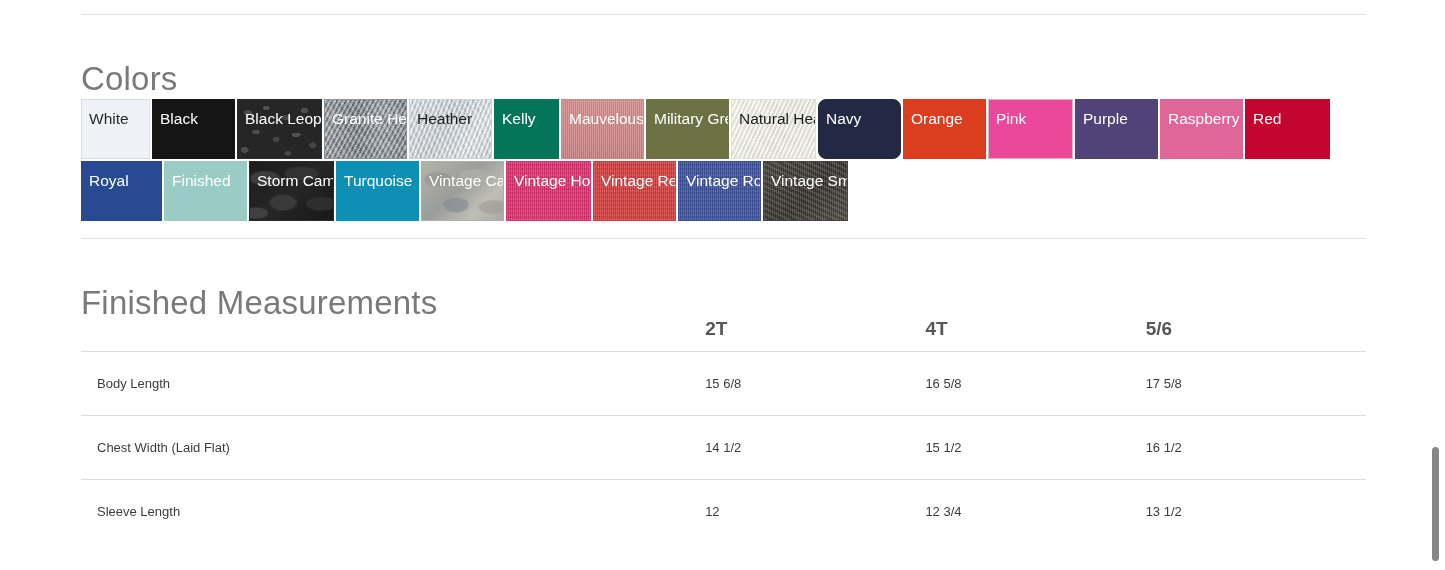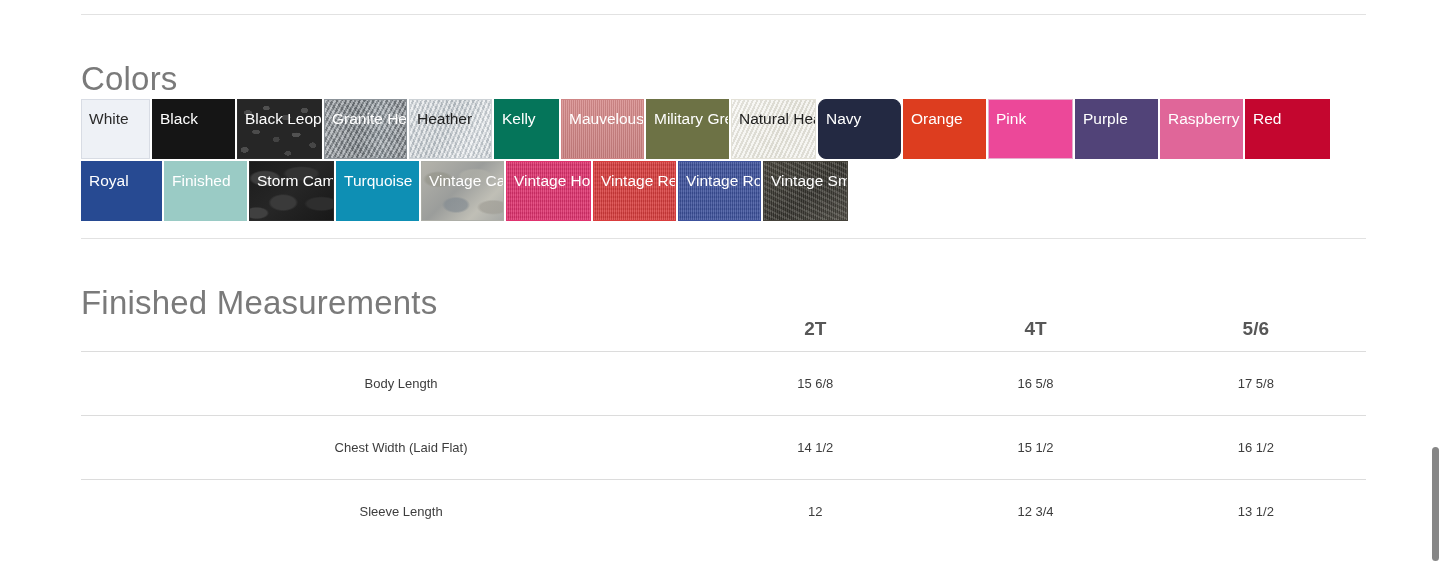--- a/index.html
+++ b/index.html
@@ -147,21 +147,21 @@
   
   #measure-table {
     position: absolute;
     left: 81px;
     top: 306px;
     width: 1285px;
     border-collapse: collapse;
   }
   #measure-table th,
   #measure-table td {
-    text-align: center;
+    text-align: left;
     border: 0;
     padding: 0;
   }
   #measure-table thead th {
     height: 45px;
     vertical-align: middle;
     font-size: 19px;
     font-weight: 700;
     color: #575757;
     border-bottom: 1px solid #dcdcdc;

